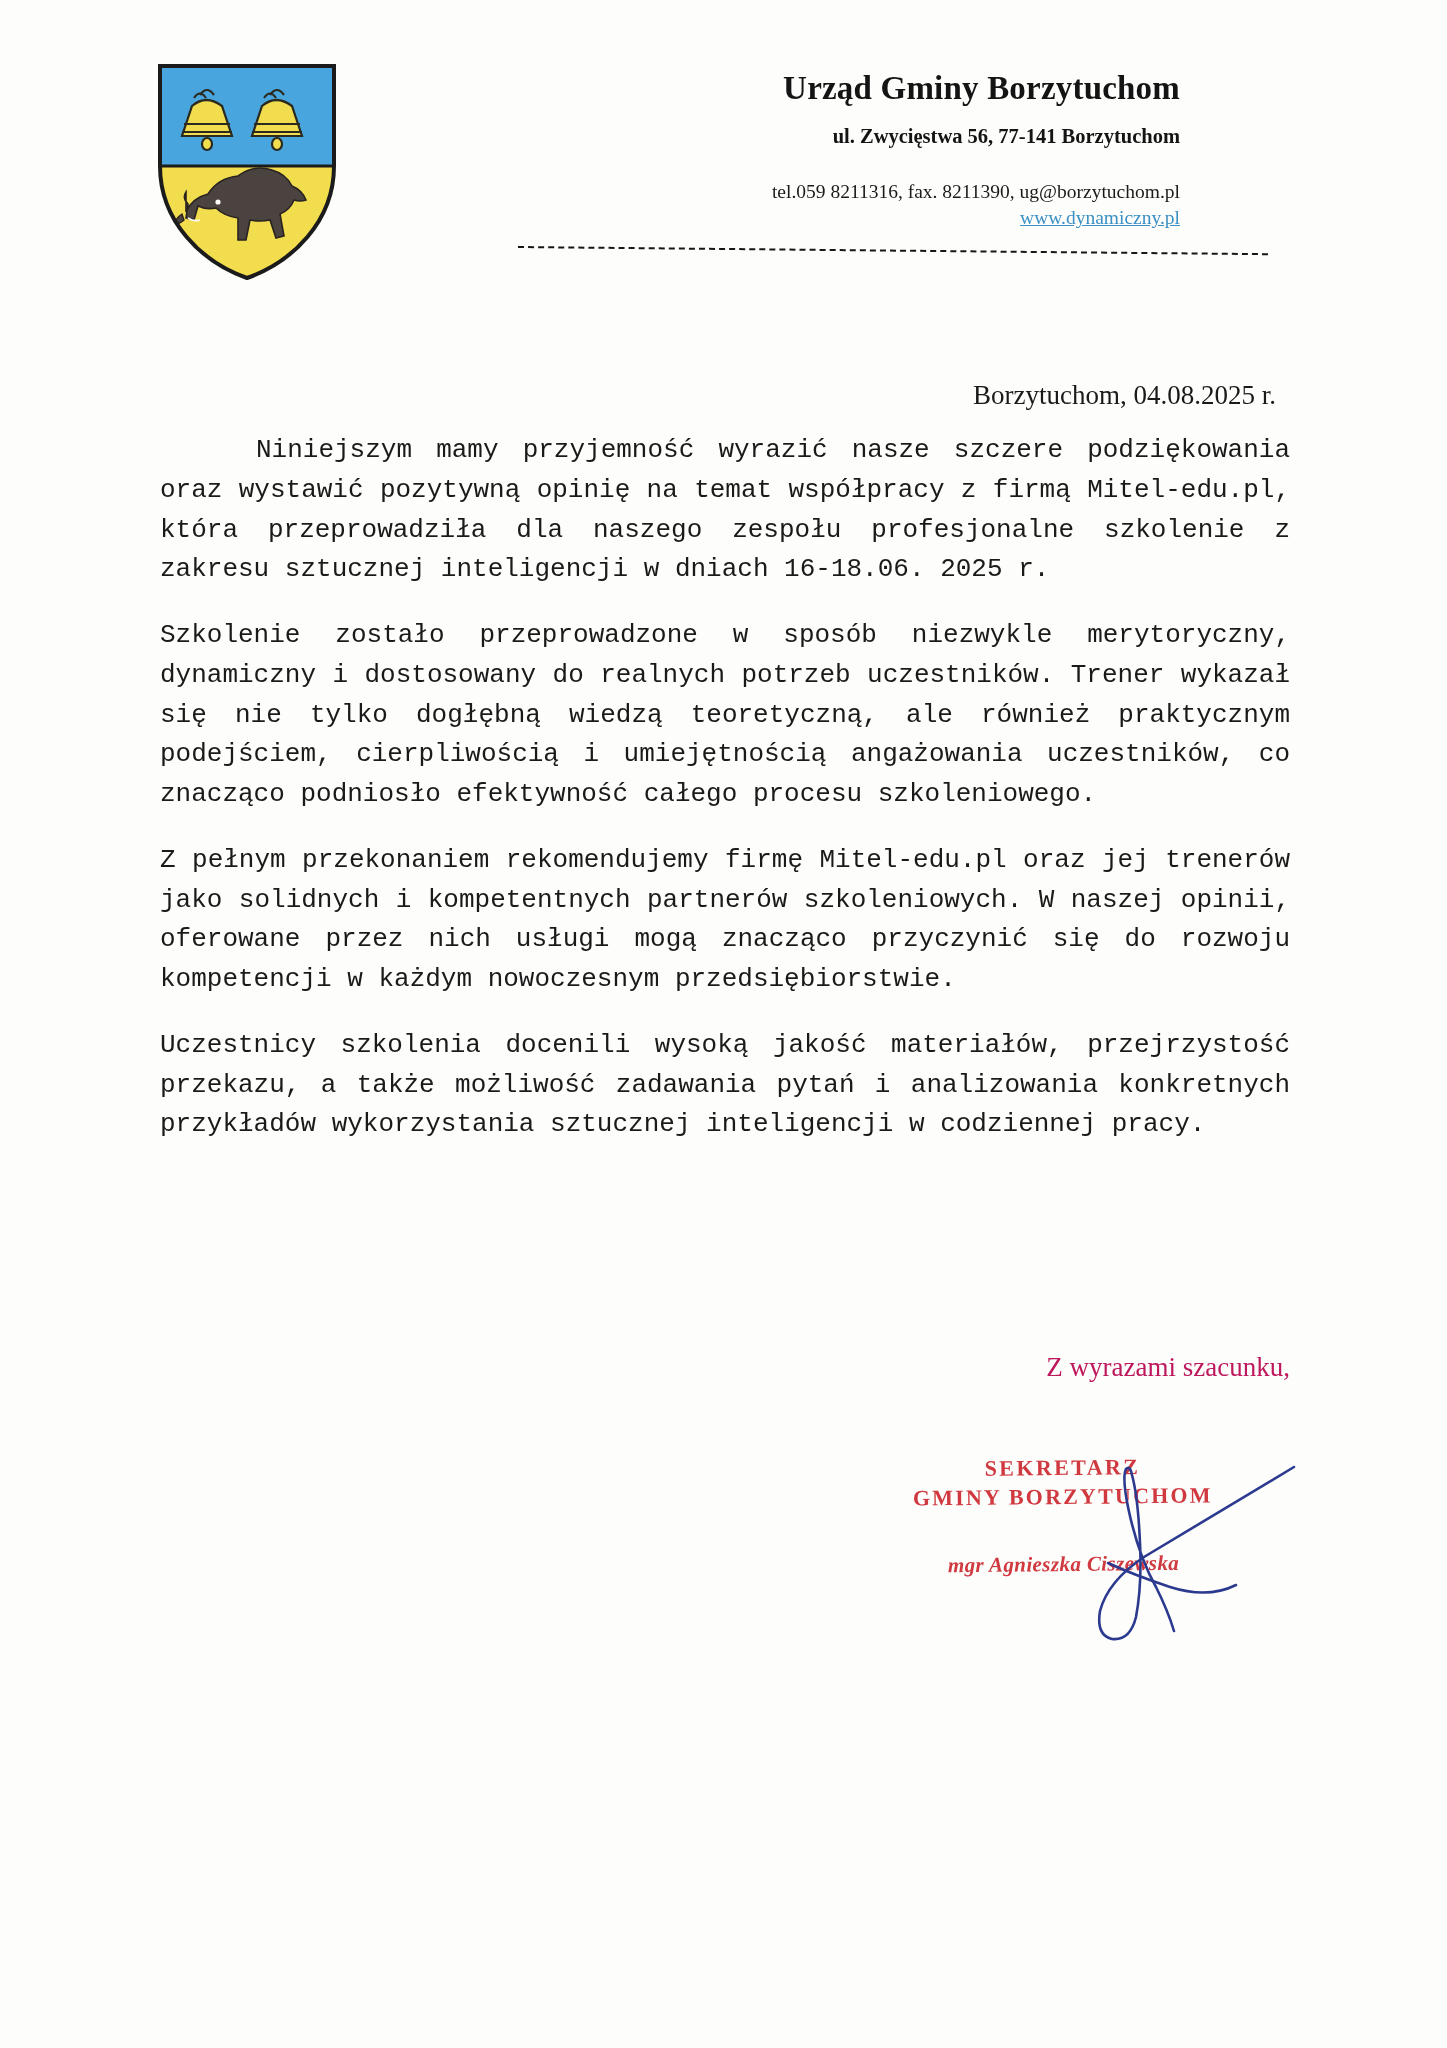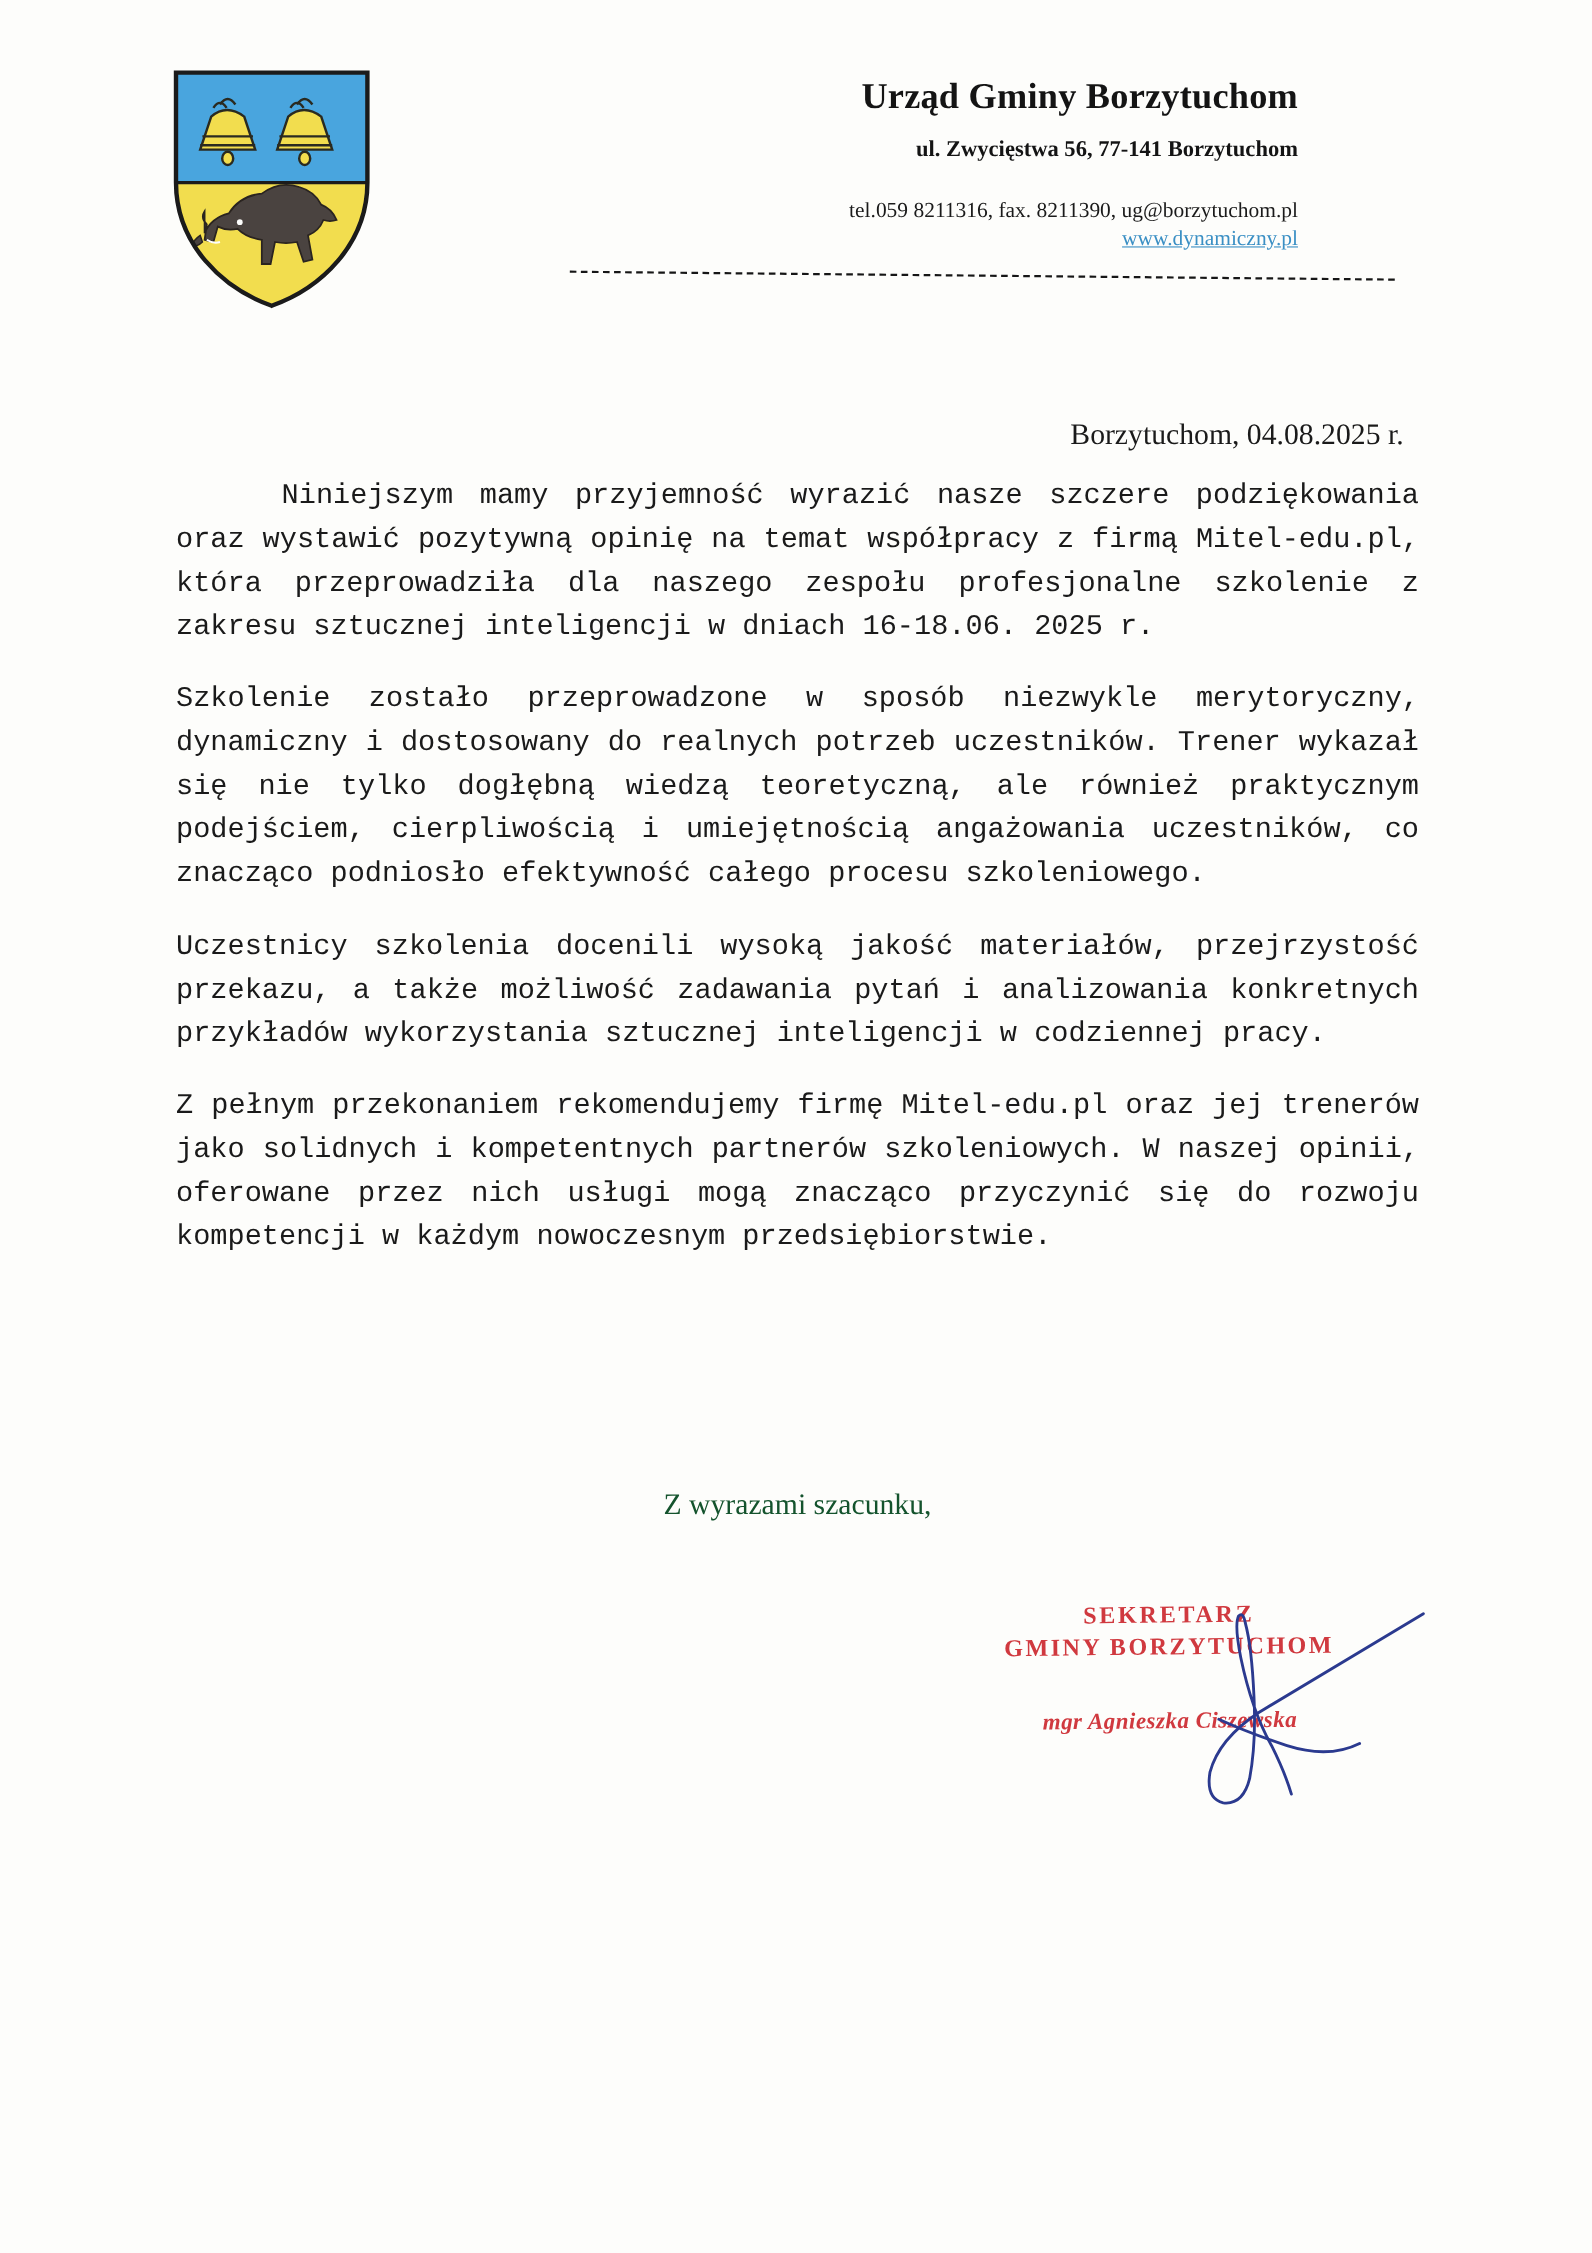--- a/index.html
+++ b/index.html
@@ -112,24 +112,24 @@
     font-family: Liberation Mono, monospace;
   }
   p.para.first { text-indent: 96px; }
 
   
   .closing {
     position: absolute;
     left: 160px;
     top: 1352px;
     width: 1130px;
-    text-align: center;
+    text-align: right;
     font-size: 27px;
     padding-right: 8px;
-    color: #14532d;
+    color: #be185d;
   }
 
   .sig-block {
     position: absolute;
     left: 868px;
     top: 1455px;
     width: 430px;
     height: 180px;
   }
   .stamp {
@@ -232,22 +232,22 @@
     <div class="rule"></div>
   </div>
 
   <div class="body-area">
 
     <div class="dateline">Borzytuchom, 04.08.2025 r.</div>
 
 
     <p class="para first">Niniejszym mamy przyjemność wyrazić nasze szczere podziękowania oraz wystawić pozytywną opinię na temat współpracy z firmą Mitel-edu.pl, która przeprowadziła dla naszego zespołu profesjonalne szkolenie z zakresu sztucznej inteligencji w dniach 16-18.06. 2025 r.</p>
     <p class="para">Szkolenie zostało przeprowadzone w sposób niezwykle merytoryczny, dynamiczny i dostosowany do realnych potrzeb uczestników. Trener wykazał się nie tylko dogłębną wiedzą teoretyczną, ale również praktycznym podejściem, cierpliwością i umiejętnością angażowania uczestników, co znacząco podniosło efektywność całego procesu szkoleniowego.</p>
+    <p class="para">Z pełnym przekonaniem rekomendujemy firmę Mitel-edu.pl oraz jej trenerów jako solidnych i kompetentnych partnerów szkoleniowych. W naszej opinii, oferowane przez nich usługi mogą znacząco przyczynić się do rozwoju kompetencji w każdym nowoczesnym przedsiębiorstwie.</p>
     <p class="para">Uczestnicy szkolenia docenili wysoką jakość materiałów, przejrzystość przekazu, a także możliwość zadawania pytań i analizowania konkretnych przykładów wykorzystania sztucznej inteligencji w codziennej pracy.</p>
-    <p class="para">Z pełnym przekonaniem rekomendujemy firmę Mitel-edu.pl oraz jej trenerów jako solidnych i kompetentnych partnerów szkoleniowych. W naszej opinii, oferowane przez nich usługi mogą znacząco przyczynić się do rozwoju kompetencji w każdym nowoczesnym przedsiębiorstwie.</p>
   </div>
 
   <div class="closing">Z wyrazami szacunku,</div>
 
   <div class="sig-block">
     <div class="stamp">
       <div class="stamp-line1">SEKRETARZ</div>
       <div class="stamp-line2">GMINY BORZYTUCHOM</div>
       <div class="stamp-name">mgr Agnieszka Ciszewska</div>
     </div>

